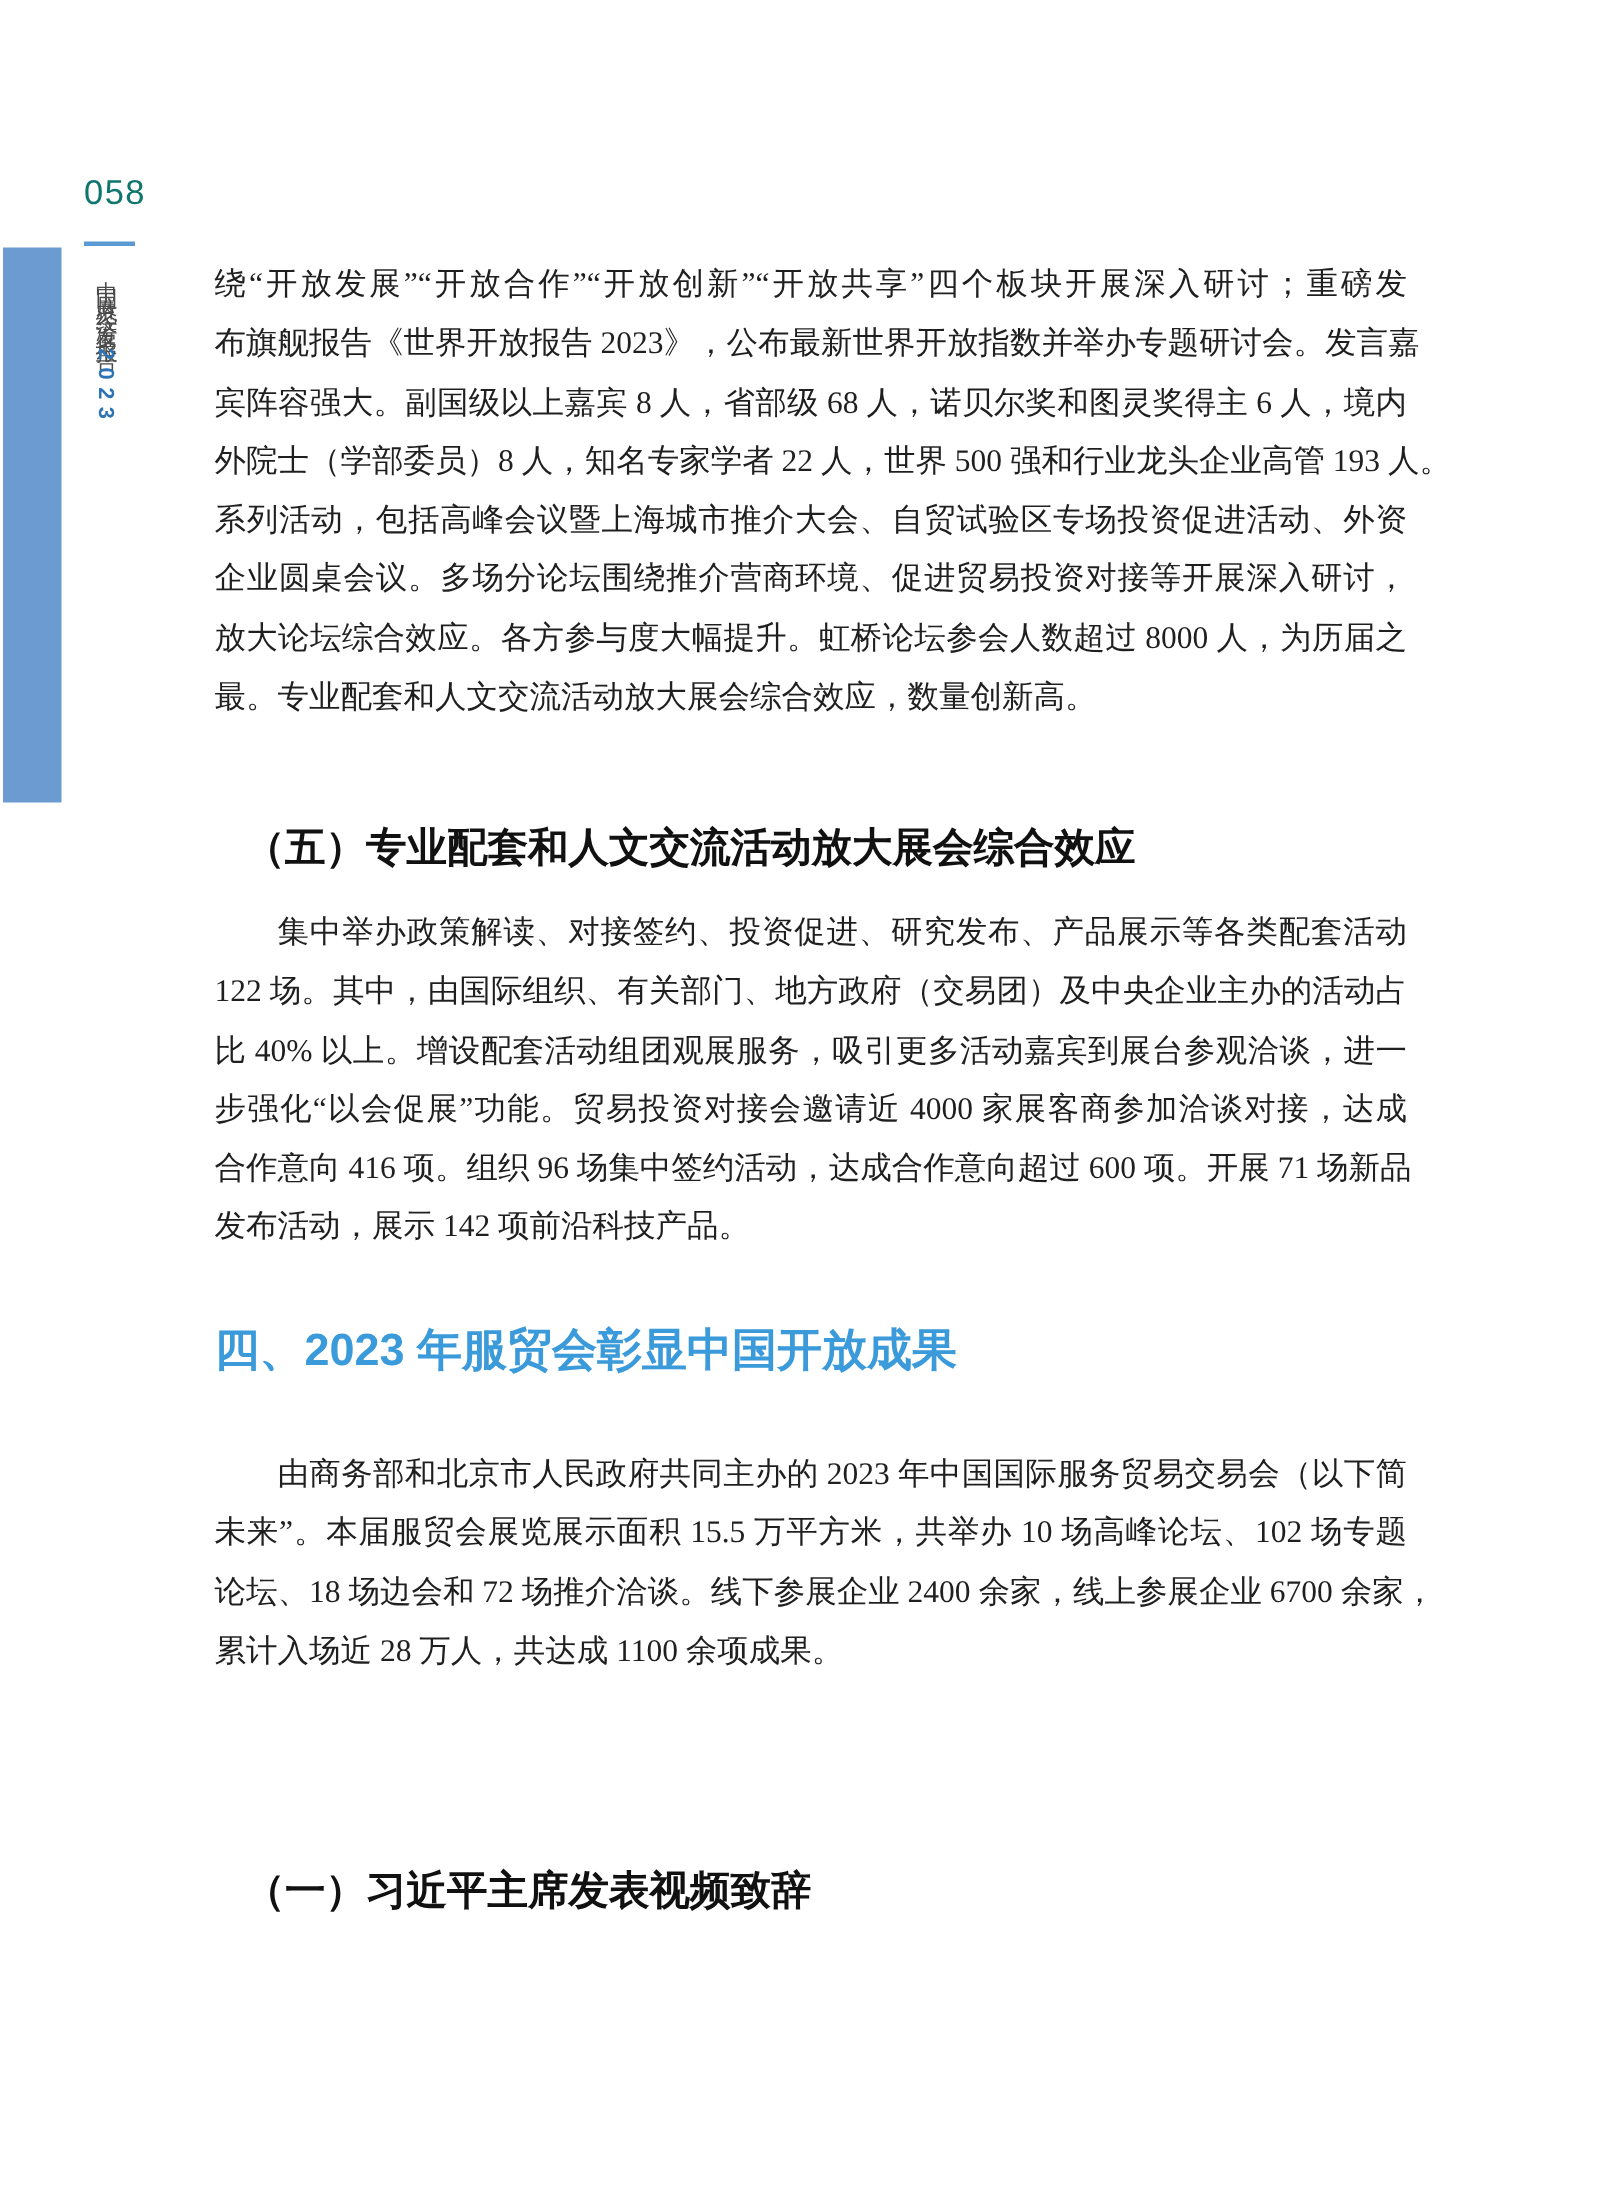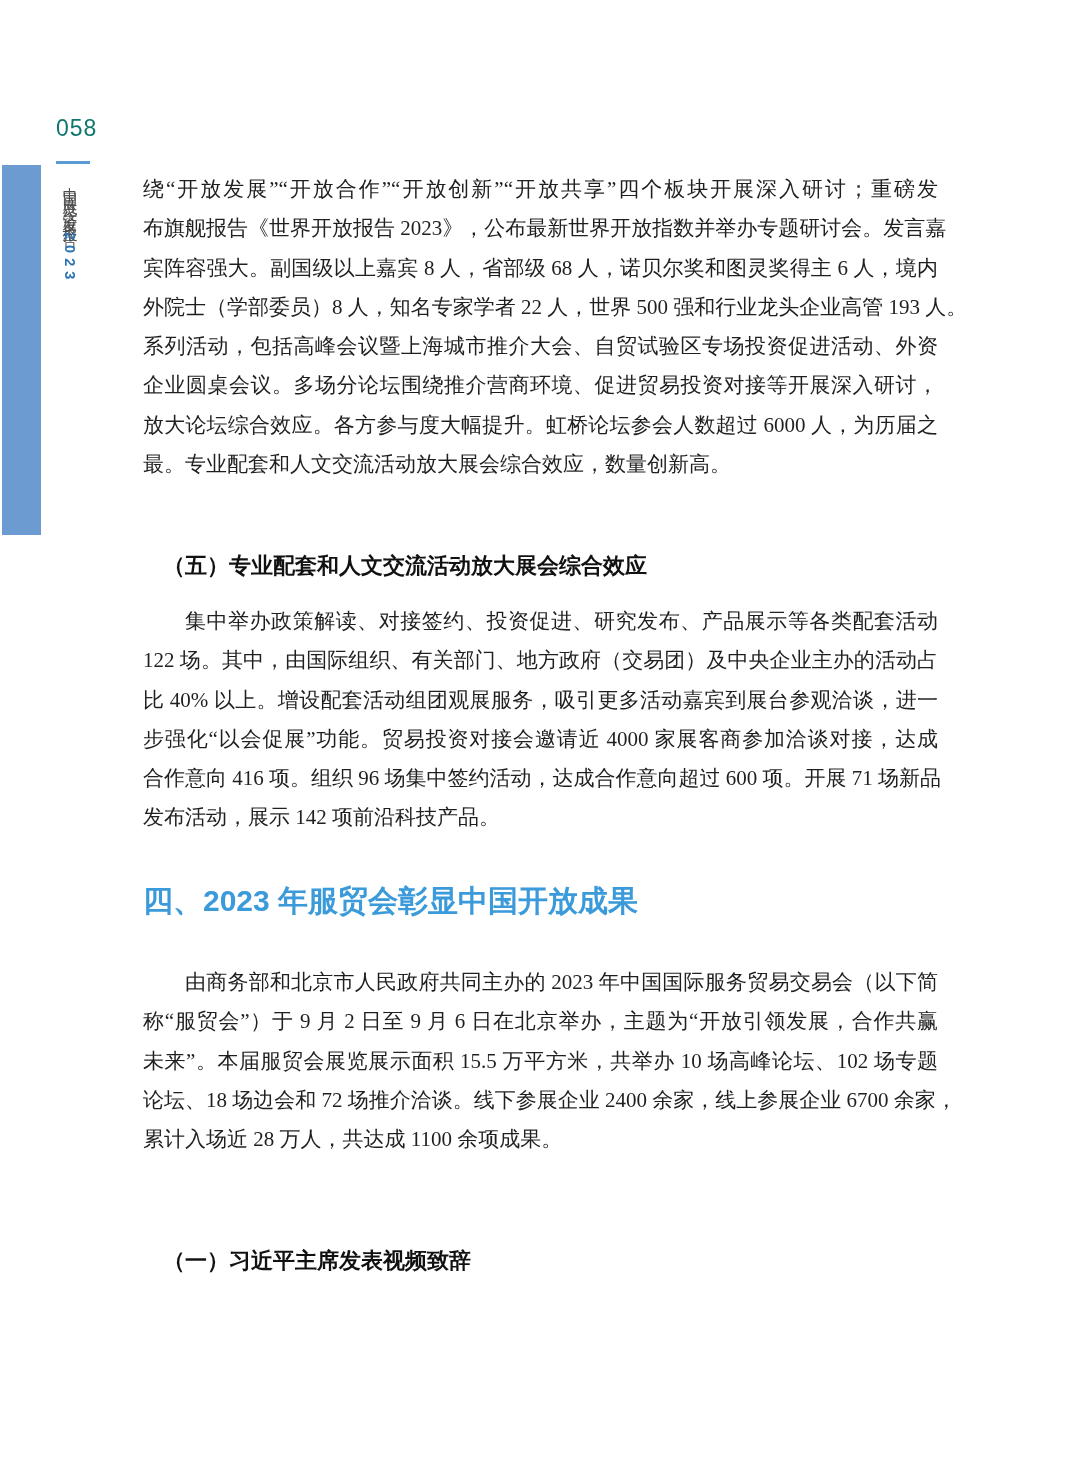--- a/index.html
+++ b/index.html
@@ -52,21 +52,21 @@
     text-align-last: justify;
     white-space: nowrap;
   }
   .pline.final { text-align-last: left; }
   .pline.indent { text-indent: 42px; }
 
   .sub-heading {
     position: absolute; left: 0; width: 795px;
     padding-left: 20px; box-sizing: border-box;
     font-family: "Liberation Sans", "DejaVu Sans", sans-serif;
-    font-weight: bold; font-size: 22px; line-height: 29px;
+    font-weight: bold; font-size: 27px; line-height: 29px;
     color: #111111;
   }
   .chapter-heading {
     position: absolute; left: 0; width: 795px;
     font-family: "Liberation Sans", "DejaVu Sans", sans-serif;
     font-weight: bold; font-size: 30px; line-height: 42px;
   }
 
   #para1 { top: 170px; }
   #heading5 { top: 551px; }
@@ -88,40 +88,39 @@
 
 <div class="content">
 
   <div class="para" id="para1">
       <div class="pline">绕“开放发展”“开放合作”“开放创新”“开放共享”四个板块开展深入研讨；重磅发</div>
       <div class="pline">布旗舰报告《世界开放报告 2023》，公布最新世界开放指数并举办专题研讨会。发言嘉</div>
       <div class="pline">宾阵容强大。副国级以上嘉宾 8 人，省部级 68 人，诺贝尔奖和图灵奖得主 6 人，境内</div>
       <div class="pline">外院士（学部委员）8 人，知名专家学者 22 人，世界 500 强和行业龙头企业高管 193 人。</div>
       <div class="pline">系列活动，包括高峰会议暨上海城市推介大会、自贸试验区专场投资促进活动、外资</div>
       <div class="pline">企业圆桌会议。多场分论坛围绕推介营商环境、促进贸易投资对接等开展深入研讨，</div>
-      <div class="pline">放大论坛综合效应。各方参与度大幅提升。虹桥论坛参会人数超过 6000 人，为历届之</div>
+      <div class="pline">放大论坛综合效应。各方参与度大幅提升。虹桥论坛参会人数超过 8000 人，为历届之</div>
       <div class="pline final">最。专业配套和人文交流活动放大展会综合效应，数量创新高。</div>
     </div>
 
   <div class="sub-heading" id="heading5">（五）专业配套和人文交流活动放大展会综合效应</div>
 
   <div class="para" id="para2">
       <div class="pline indent">集中举办政策解读、对接签约、投资促进、研究发布、产品展示等各类配套活动</div>
       <div class="pline">122 场。其中，由国际组织、有关部门、地方政府（交易团）及中央企业主办的活动占</div>
       <div class="pline">比 40% 以上。增设配套活动组团观展服务，吸引更多活动嘉宾到展台参观洽谈，进一</div>
       <div class="pline">步强化“以会促展”功能。贸易投资对接会邀请近 4000 家展客商参加洽谈对接，达成</div>
       <div class="pline">合作意向 416 项。组织 96 场集中签约活动，达成合作意向超过 600 项。开展 71 场新品</div>
       <div class="pline final">发布活动，展示 142 项前沿科技产品。</div>
     </div>
 
   <div class="chapter-heading" id="chapter4" style="color: rgb(59, 154, 217);">四、2023 年服贸会彰显中国开放成果</div>
 
   <div class="para" id="para3">
       <div class="pline indent">由商务部和北京市人民政府共同主办的 2023 年中国国际服务贸易交易会（以下简</div>
-      <div class="pline">称“服贸会”）于 9 月 2 日至 9 月 6 日在北京举办，主题为“开放引领发展，合作共赢</div>
       <div class="pline">未来”。本届服贸会展览展示面积 15.5 万平方米，共举办 10 场高峰论坛、102 场专题</div>
       <div class="pline">论坛、18 场边会和 72 场推介洽谈。线下参展企业 2400 余家，线上参展企业 6700 余家，</div>
       <div class="pline final">累计入场近 28 万人，共达成 1100 余项成果。</div>
     </div>
 
   <div class="sub-heading" id="heading1">（一）习近平主席发表视频致辞</div>
 
 
 </div>
 

